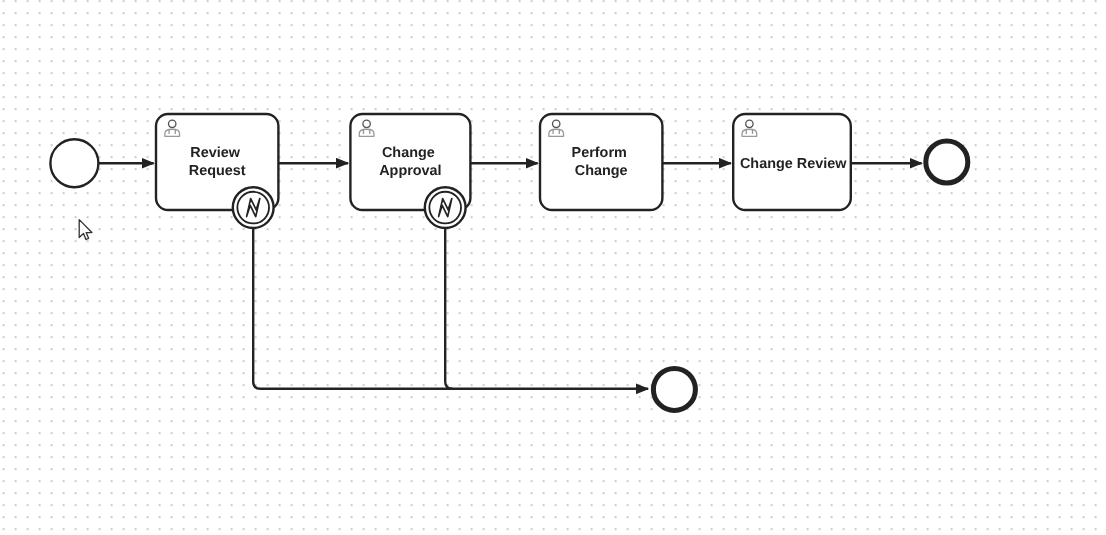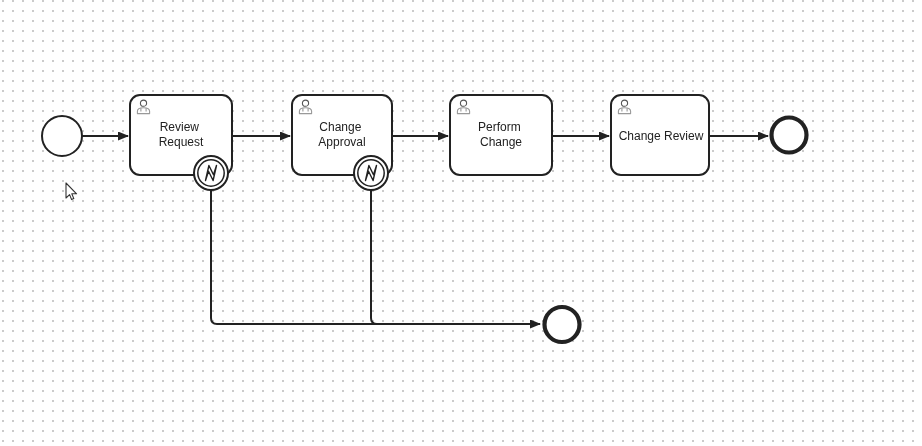--- a/index.html
+++ b/index.html
@@ -9,20 +9,21 @@
   }
   .canvas {
     position: relative;
     width: 922px;
     height: 446px;
     background-color: #ffffff;
     background-image: radial-gradient(circle, #cbcbcb 1px, rgba(0,0,0,0) 1.15px);
     background-size: 10px 10px;
     background-position: 8px 6px;
     overflow: hidden;
+    font-weight: bold;
   }
   .canvas > svg {
     position: absolute;
     inset: 0;
   }
   .task-rect      { stroke: #222222; stroke-width: 2; fill: #ffffff; }
   .flow           { stroke: #222222; stroke-width: 2; fill: none; }
   .event-thin     { stroke: #222222; stroke-width: 2;   fill: #ffffff; }
   .event-thick    { stroke: #222222; stroke-width: 4.2; fill: #ffffff; }
   .event-ring     { stroke: #222222; stroke-width: 1.5; fill: none; }

